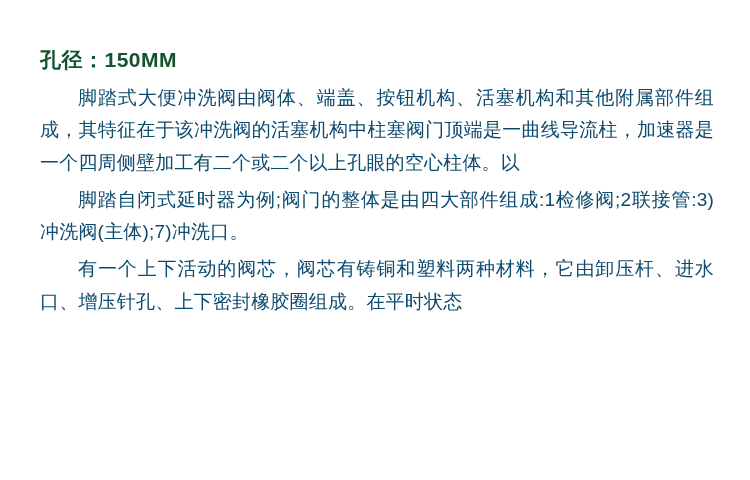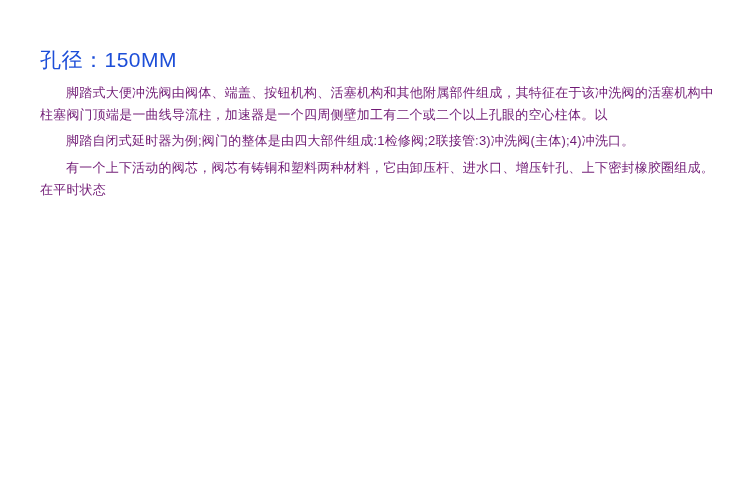--- a/index.html
+++ b/index.html
@@ -16,48 +16,48 @@
   .page {
     position: relative;
     width: 750px;
     height: 480px;
     background: #ffffff;
     box-sizing: border-box;
     padding: 44px 36px 0 40px;
   }
   .doc-title {
     font-size: 21px;
-    font-weight: normal;
-    color: #1d4ed8;
+    font-weight: bold;
+    color: #14532d;
     letter-spacing: 0.5px;
     line-height: 1.5;
     margin: 0 0 6px 0;
     white-space: pre;
   }
   .para {
-    font-size: 13px;
-    color: #701a75;
+    font-size: 19px;
+    color: #0c4a6e;
     line-height: 1.72;
     margin: 0 0 4px 0;
     text-align: justify;
     text-indent: 2em;
     letter-spacing: 0.2px;
   }
   .para.tight {
     margin-bottom: 12px;
     font-family: Liberation Serif, serif;
   }
 </style>
 </head>
 <body>
 
 <div class="page">
 
   <h1 class="doc-title">孔径：150MM</h1>
 
   <p class="para">脚踏式大便冲洗阀由阀体、端盖、按钮机构、活塞机构和其他附属部件组成，其特征在于该冲洗阀的活塞机构中柱塞阀门顶端是一曲线导流柱，加速器是一个四周侧壁加工有二个或二个以上孔眼的空心柱体。以</p>
 
-  <p class="para">脚踏自闭式延时器为例;阀门的整体是由四大部件组成:1检修阀;2联接管:3)冲洗阀(主体);4)冲洗口。</p>
+  <p class="para">脚踏自闭式延时器为例;阀门的整体是由四大部件组成:1检修阀;2联接管:3)冲洗阀(主体);7)冲洗口。</p>
 
 
   <p class="para tight">有一个上下活动的阀芯，阀芯有铸铜和塑料两种材料，它由卸压杆、进水口、增压针孔、上下密封橡胶圈组成。在平时状态</p>
 
 </div>
 
 </body></html>

